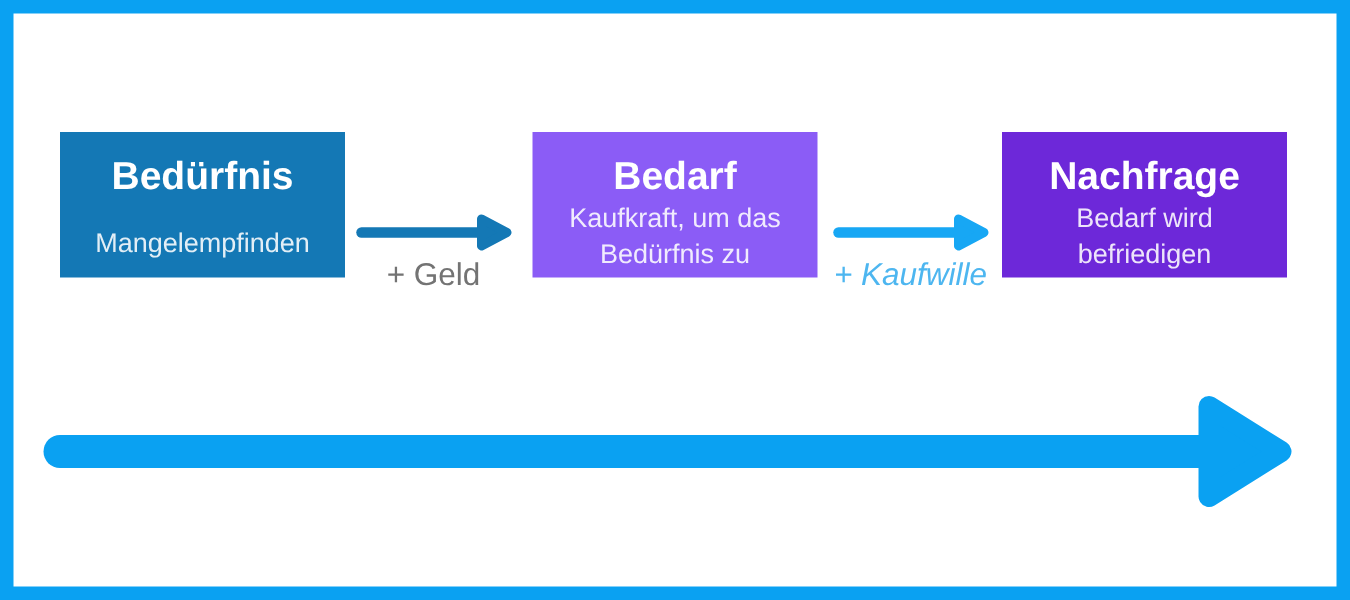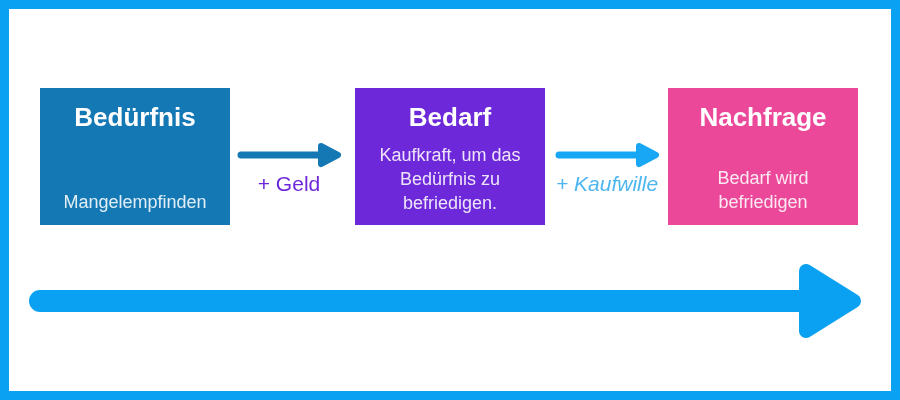--- a/index.html
+++ b/index.html
@@ -15,21 +15,21 @@
   .frame {
     position: absolute;
     left: 0; top: 0;
     width: 900px; height: 400px;
     border: 9px solid #0aa1f2; 
   }
   .stage-box {
     position: absolute;
     top: 88px;
     width: 190px;
-    height: 137px;
+    height: 97px;
     display: flex;
     flex-direction: column;
     justify-content: space-between;
     align-items: center;
     color: #ffffff;
     text-align: center;
   }
   .stage-box.s1 { left: 40px; }
   .stage-box.s2 { left: 355px; }
   .stage-box.s3 { left: 668px; }
@@ -84,34 +84,34 @@
 
   <div class="stage-box s1" style="background: rgb(20, 120, 181); color: rgb(255, 255, 255);">
     <div class="stage-title">Bedürfnis</div>
     <div class="stage-subtitle">Mangelempfinden</div>
   </div>
 
   <svg class="connector-arrow c1" viewBox="0 0 110 32">
     <line x1="7" y1="16" x2="86" y2="16" stroke-width="7" stroke-linecap="round" stroke="#1478b5"></line>
     <path d="M87 7 L104 16 L87 25 Z" stroke-width="6" stroke-linejoin="round" fill="#1478b5" stroke="#1478b5"></path>
   </svg>
-  <div class="connector-label c1" style="color: #6d28d9;">+ Geld</div>
+  <div class="connector-label c1" style="color: #737373;">+ Geld</div>
 
-  <div class="stage-box s2" style="background: #6d28d9; color: rgb(255, 255, 255); gap: 10px;">
+  <div class="stage-box s2" style="background: #8b5cf6; color: rgb(255, 255, 255);">
     <div class="stage-title">Bedarf</div>
     <div class="stage-subtitle">Kaufkraft, um das Bedürfnis zu befriedigen.</div>
   </div>
 
   <svg class="connector-arrow c2" viewBox="0 0 110 32">
     <line x1="7" y1="16" x2="86" y2="16" stroke-width="7" stroke-linecap="round" stroke="#17a7f4"></line>
     <path d="M87 7 L104 16 L87 25 Z" stroke-width="6" stroke-linejoin="round" fill="#17a7f4" stroke="#17a7f4"></path>
   </svg>
   <div class="connector-label c2" style="color: rgb(77, 182, 240);">+ Kaufwille</div>
 
-  <div class="stage-box s3" style="background: #ec4899; color: rgb(255, 255, 255);">
+  <div class="stage-box s3" style="background: #6d28d9; color: rgb(255, 255, 255);">
     <div class="stage-title">Nachfrage</div>
     <div class="stage-subtitle narrow">Bedarf wird befriedigen</div>
   </div>
 
   <svg class="timeline-arrow" viewBox="0 0 845 82">
     <line x1="14" y1="41" x2="780" y2="41" stroke-width="22" stroke-linecap="round" stroke="#0aa1f2"></line>
     <path d="M780 11 L828 41 L780 71 Z" stroke-width="14" stroke-linejoin="round" fill="#0aa1f2" stroke="#0aa1f2"></path>
   </svg>
 
 </div>

